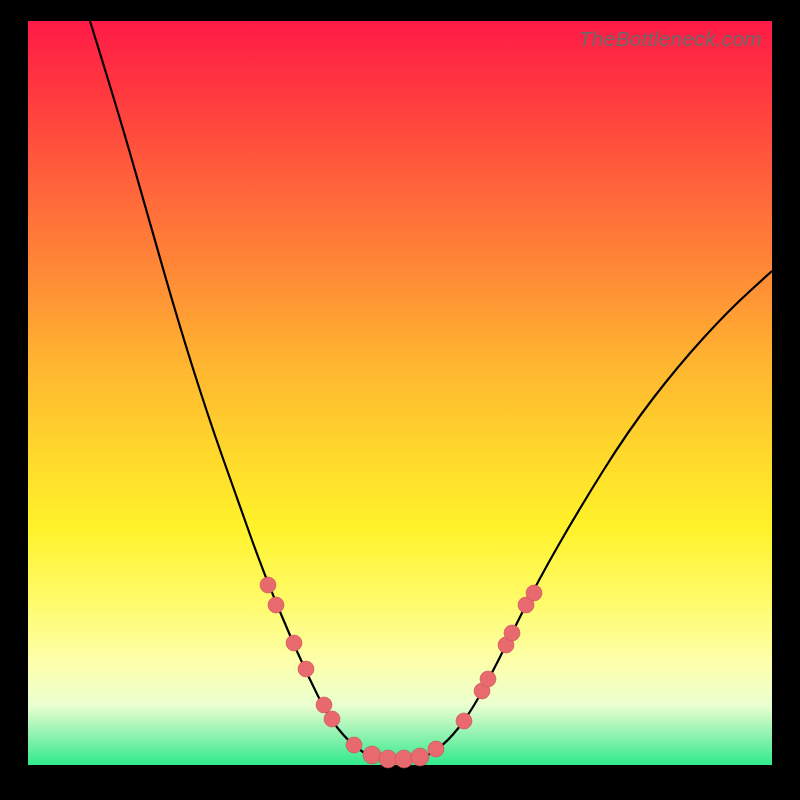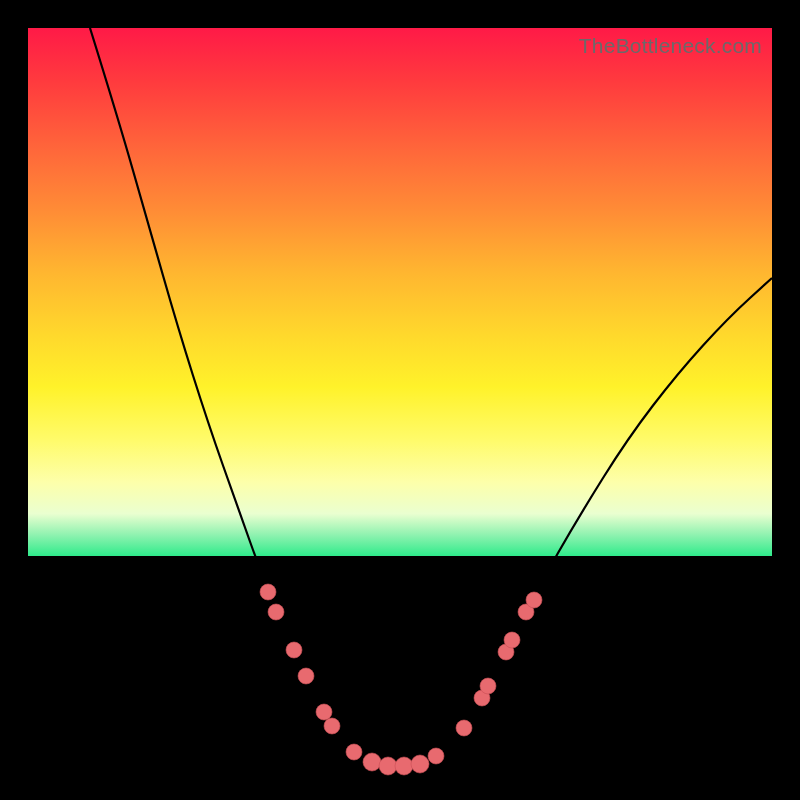--- a/index.html
+++ b/index.html
@@ -13,37 +13,38 @@
   }
   .frame {
     position: relative;
     width: 800px;
     height: 800px;
     background: #000;
   }
   .plot {
     position: absolute;
     left: 28px;
-    top: 28px;
+    top: 21px;
     width: 744px;
-    height: 528px;
+    height: 744px;
     background: linear-gradient(to bottom,
       #ff1a47 0%,
       #ff3a3e 10%,
       #ff6a3a 24%,
       #ff8a36 34%,
       #ffb530 46%,
       #ffd82c 58%,
       #fff22a 68%,
       #fffb6a 78%,
       #fdffaa 86%,
       #eaffd0 92%,
       #8ff2b0 96%,
       #2feb8b 100%
     );
+    font-style: italic;
   }
   .watermark {
     position: absolute;
     top: 6px;
     right: 10px;
     color: #6a6a6a;
     font-size: 21px;
     font-weight: 500;
     letter-spacing: 0.2px;
     user-select: none;

